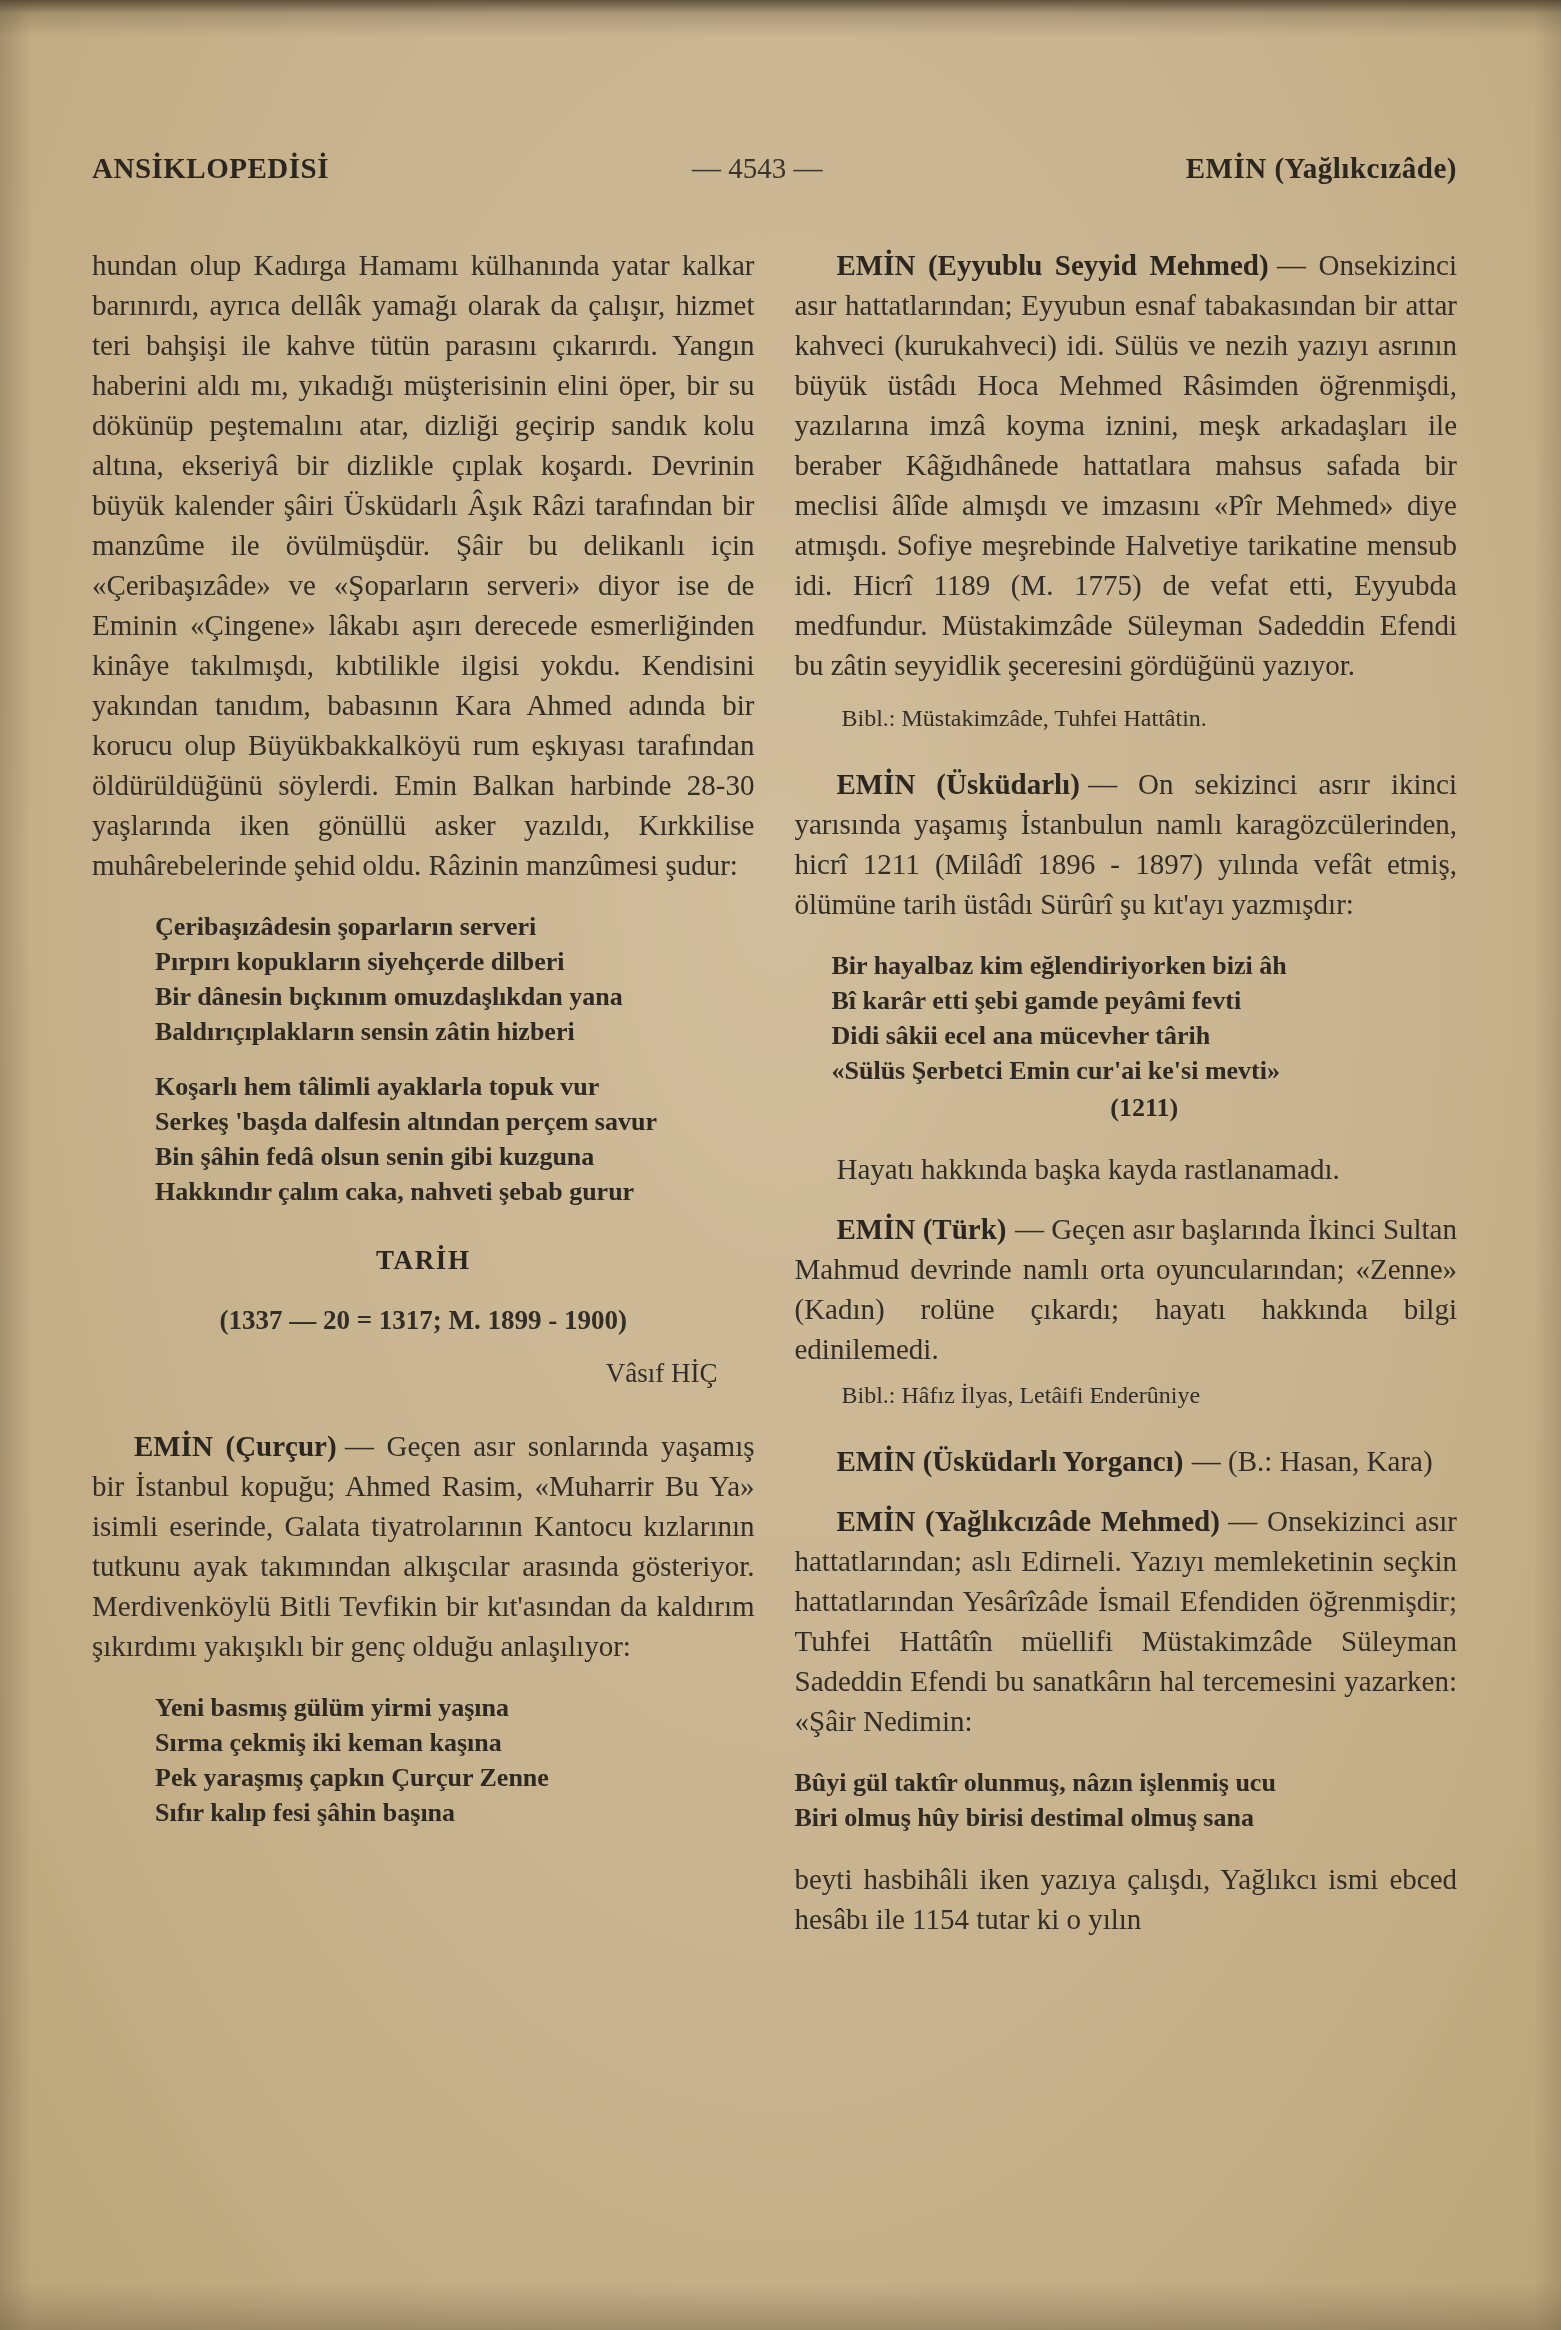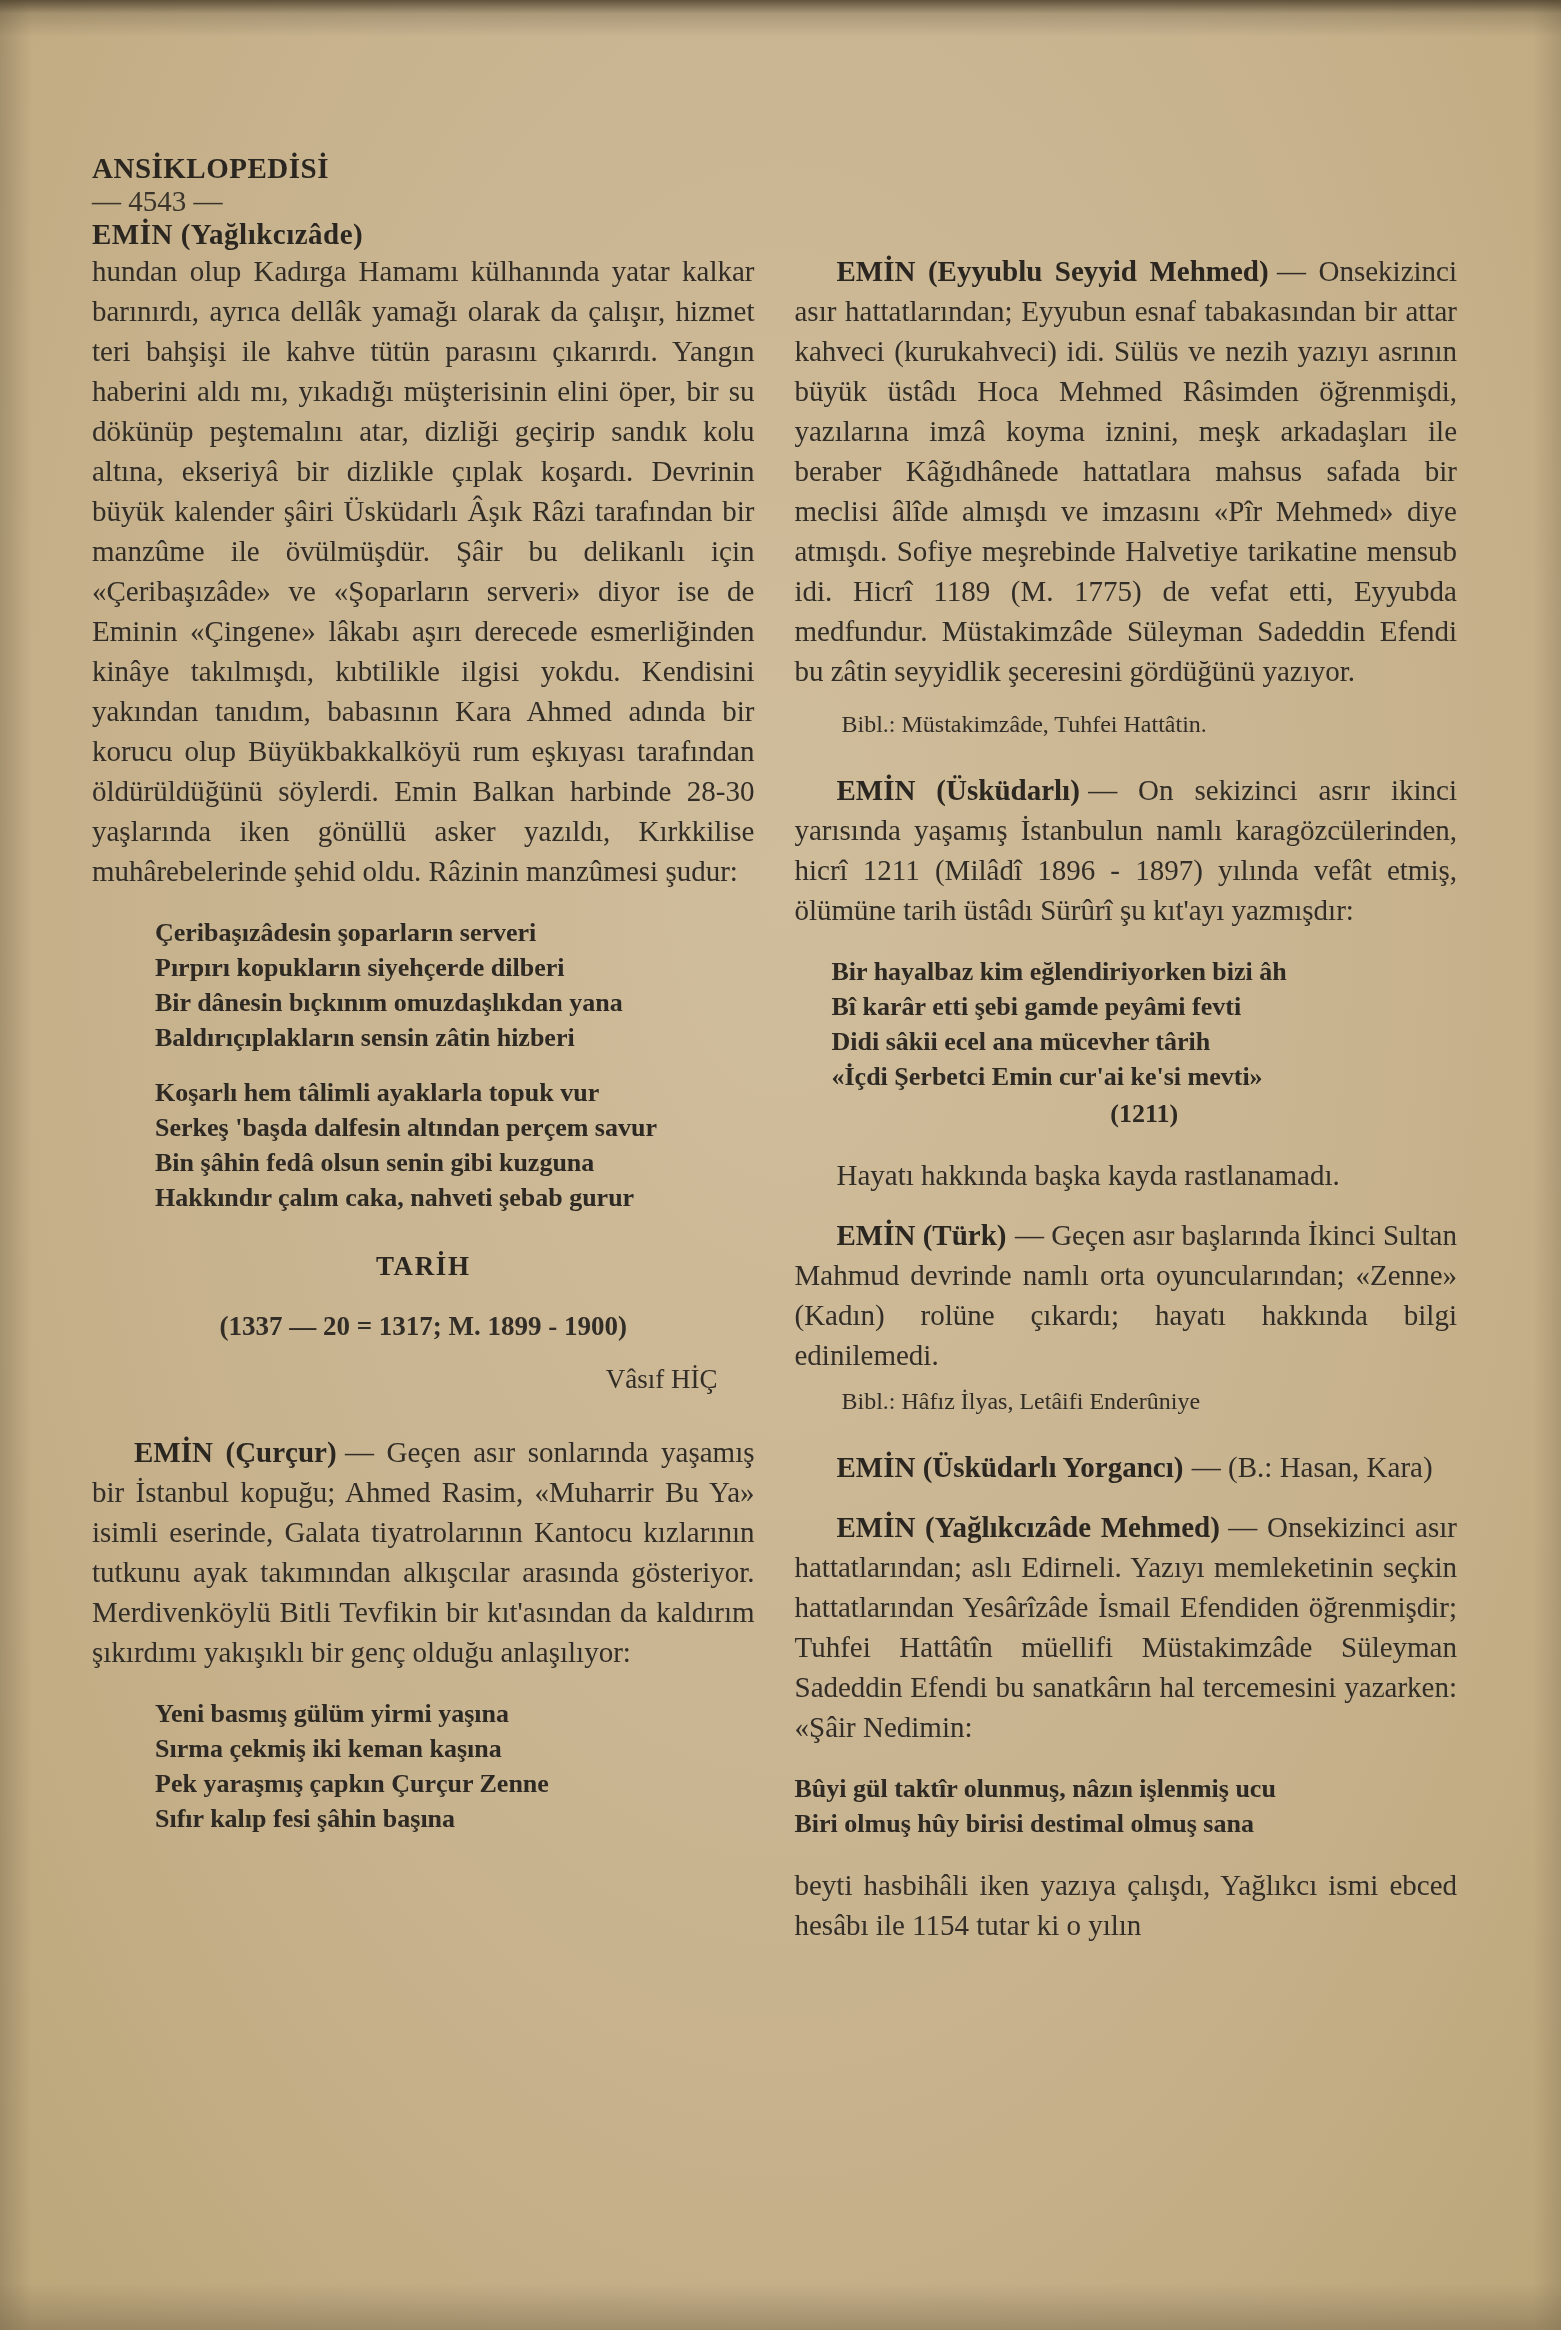--- a/index.html
+++ b/index.html
@@ -17,21 +17,21 @@
     color: #322d26;
     background:
       linear-gradient(180deg, rgba(78,66,46,0.85) 0px, rgba(78,66,46,0.25) 13.6px, rgba(78,66,46,0) 37px),
       linear-gradient(0deg, rgba(116,100,72,0.45) 0px, rgba(116,100,72,0) 47px),
       linear-gradient(90deg, rgba(128,111,82,0.45) 0px, rgba(128,111,82,0) 31.5px),
       linear-gradient(270deg, rgba(128,111,82,0.35) 0px, rgba(128,111,82,0) 29px),
       radial-gradient(ellipse at 50% 38%, #d0bd9b 0%, #c8b38f 55%, #bba679 100%);
   }
   .page-header {
     display: flex; justify-content: space-between; align-items: baseline;
-    font-size: 29px;  flex-direction: column;
+    font-size: 29px; margin-bottom: 60px;
   }
   .hdr-left, .hdr-right { font-weight: bold; letter-spacing: 0.5px; color: #2b2720; }
   .hdr-center { color: #3a342b; }
   .columns { display: flex; gap: 40px; }
   .col { flex: 1 1 0; min-width: 0; }
   .body-p {
     font-size: 29px; line-height: 40px;
     text-align: justify; text-indent: 42px;
     margin: 0 0 20px 0;
   }
@@ -109,21 +109,21 @@
       <p class="body-p"><span class="entry-title">EMİN (Eyyublu Seyyid Mehmed)</span><span class="entry-body">— Onsekizinci asır hattatlarından; Eyyubun esnaf tabakasından bir attar kahveci (kurukahveci) idi. Sülüs ve nezih yazıyı asrının büyük üstâdı Hoca Mehmed Râsimden öğrenmişdi, yazılarına imzâ koyma iznini, meşk arkadaşları ile beraber Kâğıdhânede hattatlara mahsus safada bir meclisi âlîde almışdı ve imzasını «Pîr Mehmed» diye atmışdı. Sofiye meşrebinde Halvetiye tarikatine mensub idi. Hicrî 1189 (M. 1775) de vefat etti, Eyyubda medfundur. Müstakimzâde Süleyman Sadeddin Efendi bu zâtin seyyidlik şeceresini gördüğünü yazıyor.</span></p>
 
       <p class="bibl">Bibl.: Müstakimzâde, Tuhfei Hattâtin.</p>
 
       <p class="body-p"><span class="entry-title">EMİN (Üsküdarlı)</span><span class="entry-body">— On sekizinci asrır ikinci yarısında yaşamış İstanbulun namlı karagözcülerinden, hicrî 1211 (Milâdî 1896 - 1897) yılında vefât etmiş, ölümüne tarih üstâdı Sürûrî şu kıt'ayı yazmışdır:</span></p>
 
       <div class="poem right-poem">
         <div class="poem-line">Bir hayalbaz kim eğlendiriyorken bizi âh</div>
         <div class="poem-line">Bî karâr etti şebi gamde peyâmi fevti</div>
         <div class="poem-line">Didi sâkii ecel ana mücevher târih</div>
-        <div class="poem-line">«İçdi Şerbetci Emin cur'ai ke'si mevti»</div>
+        <div class="poem-line">«Sülüs Şerbetci Emin cur'ai ke'si mevti»</div>
         <div class="poem-date">(1211)</div>
       </div>
 
       <p class="body-p">Hayatı hakkında başka kayda rastlanamadı.</p>
 
       <p class="body-p"><span class="entry-title">EMİN (Türk)</span><span class="entry-body">— Geçen asır başlarında İkinci Sultan Mahmud devrinde namlı orta oyuncularından; «Zenne» (Kadın) rolüne çıkardı; hayatı hakkında bilgi edinilemedi.</span></p>
 
       <p class="bibl bibl-tight">Bibl.: Hâfız İlyas, Letâifi Enderûniye</p>
 
       <p class="body-p"><span class="entry-title">EMİN (Üsküdarlı Yorgancı)</span><span class="entry-body">— (B.: Hasan, Kara)</span></p>

